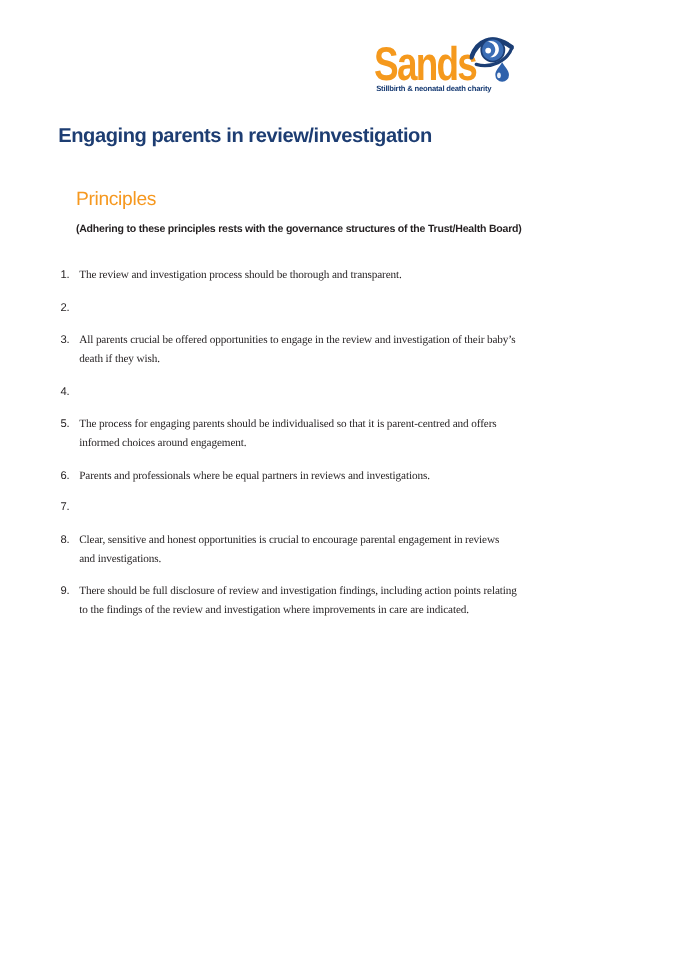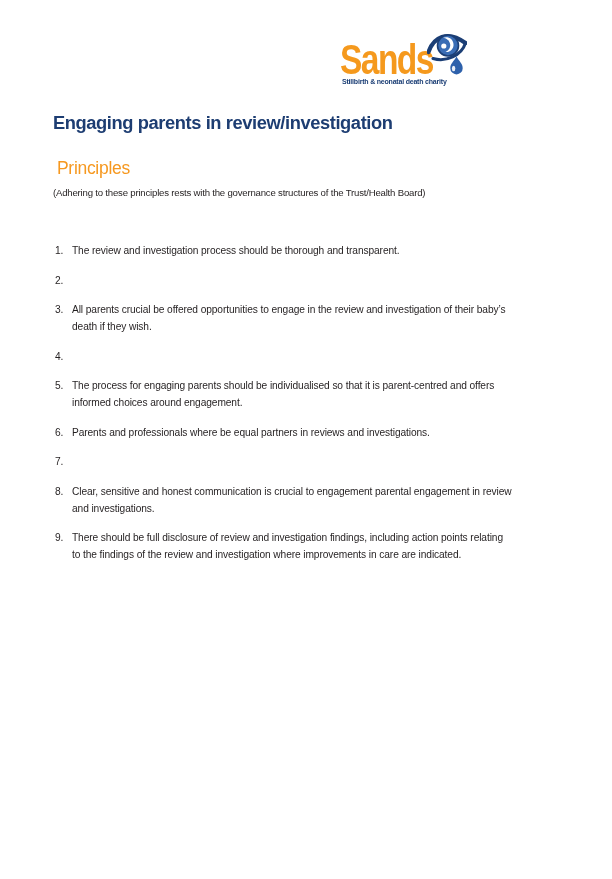--- a/index.html
+++ b/index.html
@@ -29,40 +29,40 @@
     color: #1b3e75; white-space: nowrap;
   }
 
   
   .title {
     position: absolute; left: 53px; top: 110px; margin: 0;
     font-size: 18.3px; line-height: 26px; font-weight: bold;
     letter-spacing: -0.4px; color: #1d3d72; white-space: nowrap;
   }
   .principles {
-    position: absolute; left: 53px; top: 152px; margin: 4px;
+    position: absolute; left: 53px; top: 152px; margin: 16px;
     font-size: 17.5px; line-height: 24px; font-weight: normal;
     letter-spacing: -0.3px; color: #f6981f; white-space: nowrap;
   }
   .note {
-    position: absolute; left: 53px; top: 186px; margin: 0;
+    position: absolute; left: 53px; top: 186px; margin: 16px;
     font-size: 9.6px; line-height: 14px; letter-spacing: -0.2px;
-    color: #231f20; white-space: nowrap;
+    color: #231f20; white-space: nowrap; font-weight: bold;
   }
 
   
   .list { position: absolute; left: 55px; top: 242px; right: 20px; }
   .item {
     display: flex;
     margin: 0 0 12.5px 0;
     font-size: 10.2px; line-height: 17px; letter-spacing: -0.1px;
     color: #231f20;
   }
   .num { flex: none; width: 17px; }
-  .text { white-space: pre; }
+  .text { white-space: pre; font-family: Liberation Serif, serif; }
 </style>
 </head>
 <body>
 
 <div class="page">
 
   <div class="logo">
     <span class="sands-word">Sands</span>
     <span class="eye">
       <svg viewBox="0 0 40 47" width="40" height="47" aria-hidden="true">
@@ -111,21 +111,21 @@
       </div>
       <div class="item">
         <span class="num">6.</span>
         <span class="text">Parents and professionals where be equal partners in reviews and investigations.</span>
       </div>
       <div class="item">
         <span class="num">7.</span>
       </div>
       <div class="item">
         <span class="num">8.</span>
-        <span class="text">Clear, sensitive and honest communication is crucial to engagement parental engagement in reviews
+        <span class="text">Clear, sensitive and honest opportunities is crucial to encourage parental engagement in reviews
 and investigations.</span>
       </div>
       <div class="item">
         <span class="num">9.</span>
         <span class="text">There should be full disclosure of review and investigation findings, including action points relating
 to the findings of the review and investigation where improvements in care are indicated.</span>
       </div>
     </div>
 
 </div>

